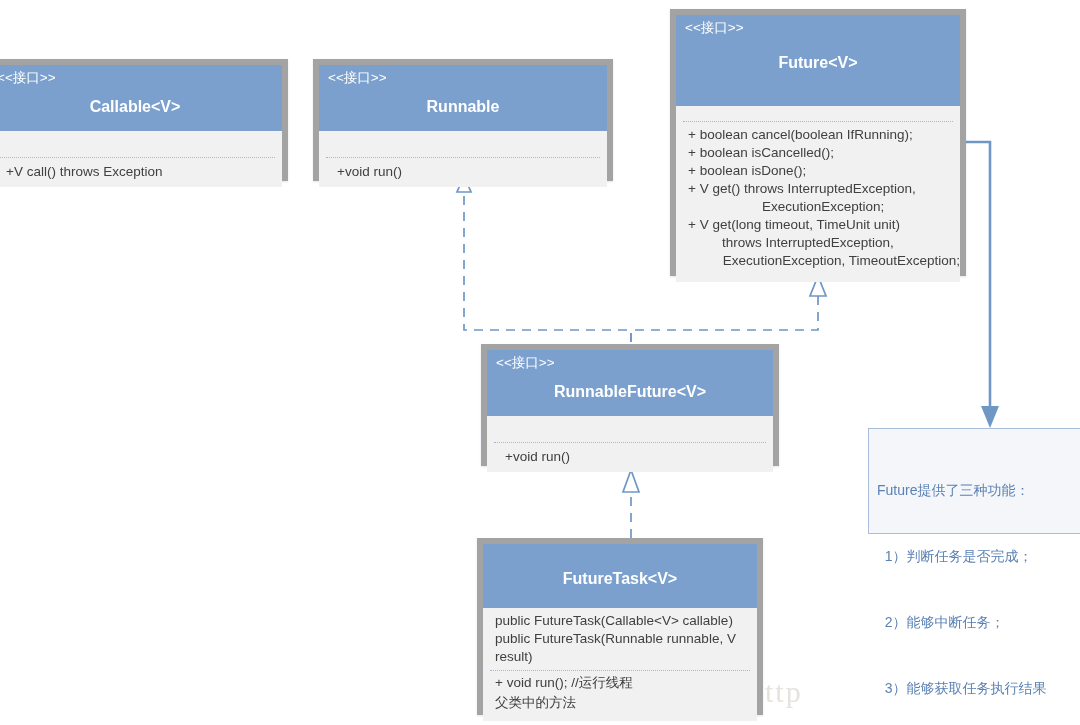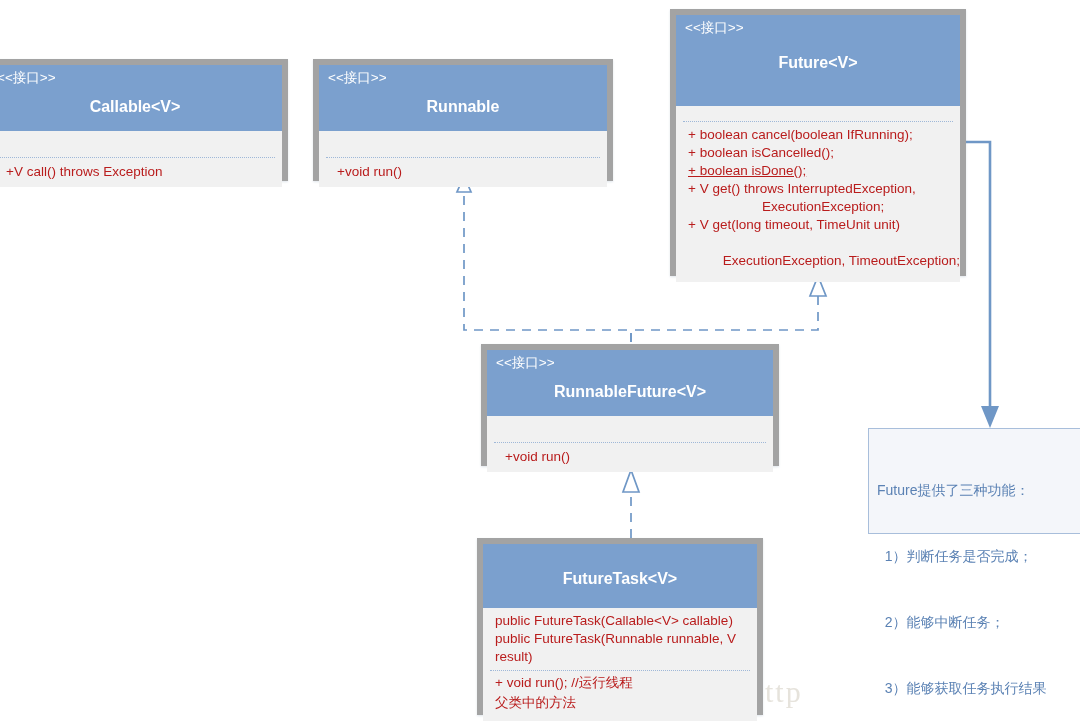--- a/index.html
+++ b/index.html
@@ -66,21 +66,21 @@
     position: absolute;
     left: 7px;
     right: 7px;
     height: 0;
     border-top: 1px dotted #9FB8D8;
   }
   .members {
     position: absolute;
     left: 0;
     right: 0;
-    color: #b91c1c;
+    color: #404040;
     font-size: 13.5px;
     line-height: 18.5px;
     white-space: pre;
   }
   .members.left  { text-align: left; }
   .members.ctr   { text-align: right; }
 
   
   .note-box {
     position: absolute;
@@ -167,24 +167,25 @@
 
   <div class="uml-box" style="left:670px; top:9px; width:296px; height:267px;">
     <div class="uml-header" style="height:91px;">
       <div class="stereotype">&lt;&lt;接口&gt;&gt;</div>
       <div class="cls-title" style="top:39px;">Future&lt;V&gt;</div>
     </div>
     <div class="uml-body" style="height:176px;">
       <div class="divider" style="top:15px;"></div>
       <div class="members left" style="top:20px; padding-left:12px;">+ boolean cancel(boolean IfRunning);</div>
       <div class="members left" style="top:38px; padding-left:12px;">+ boolean isCancelled();</div>
-      <div class="members left" style="top:56px; padding-left:12px;text-decoration:underline;">+ boolean isDone();</div>
+      <div class="members left" style="top:56px; padding-left:12px;">+ boolean isDone();</div>
       <div class="members left" style="top:74px; padding-left:12px;">+ V get() throws InterruptedException,</div>
       <div class="members left" style="top:92px; padding-left:86px;">ExecutionException;</div>
       <div class="members left" style="top:110px; padding-left:12px;">+ V get(long timeout, TimeUnit unit)</div>
+      <div class="members left" style="top:128px; padding-left:46px;">throws InterruptedException,</div>
       <div class="members ctr" style="top:146px;">ExecutionException, TimeoutException;</div>
     </div>
   </div>
 
   <div class="uml-box" style="left:481px; top:344px; width:298px; height:122px;">
     <div class="uml-header" style="height:66px;">
       <div class="stereotype">&lt;&lt;接口&gt;&gt;</div>
       <div class="cls-title" style="top:33px;">RunnableFuture&lt;V&gt;</div>
     </div>
     <div class="uml-body" style="height:56px;">

